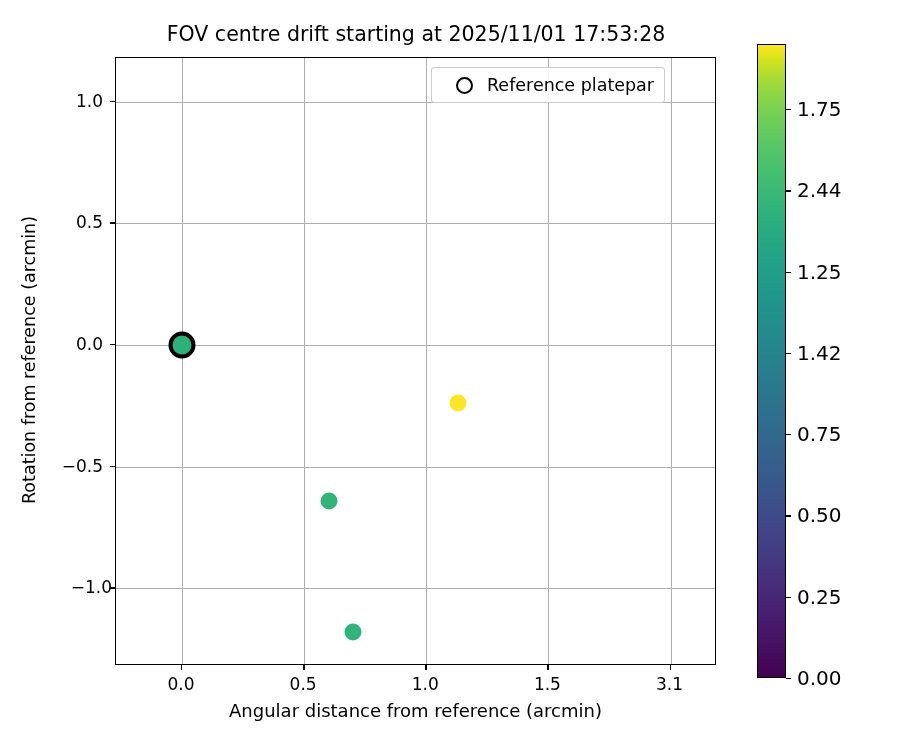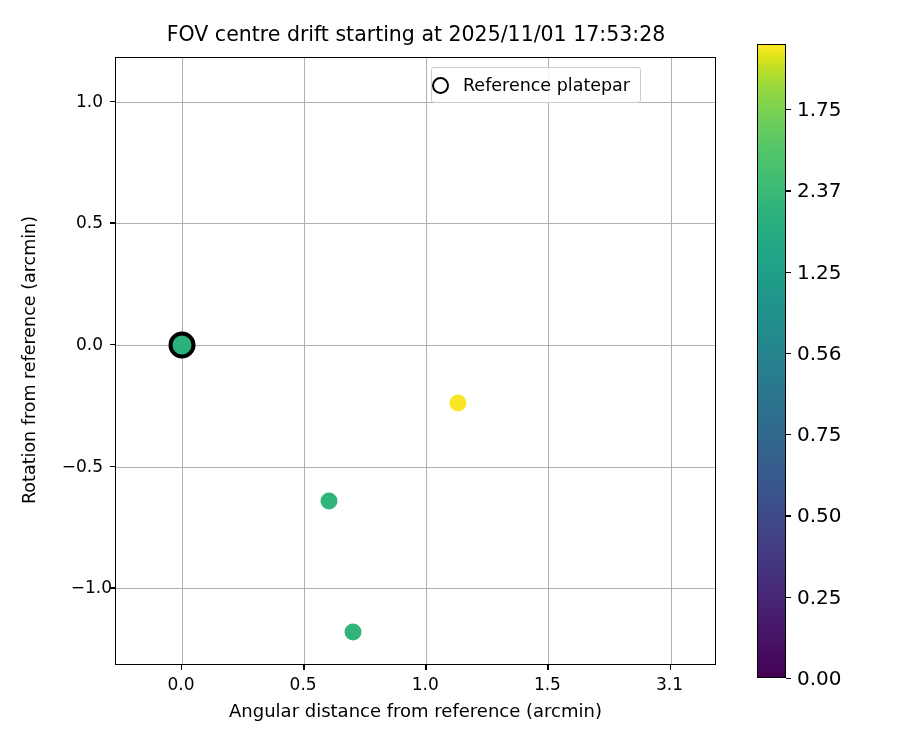--- a/index.html
+++ b/index.html
@@ -111,21 +111,21 @@
     transform: rotate(-90deg);
     transform-origin: center center;
   }
 
   
   #legend {
     position: absolute;
     left: 431px;
     top: 67px;
     height: 36px;
-    padding: 0 10px 0 0;
+    padding: 0 10px 0 24px;
     box-sizing: border-box;
     border: 1px solid #cccccc;
     border-radius: 3px;
     background: rgba(255,255,255,0.85);
     display: flex;
     align-items: center;
     gap: 14px;
   }
   #legend-marker {
     width: 17px;
@@ -256,22 +256,22 @@
 
   <div class="cb-tick" style="top: 634px;"></div>
       <div class="cb-label" style="top: 634px; text-align: right;">0.00</div>
       <div class="cb-tick" style="top: 552.718px;"></div>
       <div class="cb-label" style="top: 552.718px;">0.25</div>
       <div class="cb-tick" style="top: 471.436px;"></div>
       <div class="cb-label" style="top: 471.436px;">0.50</div>
       <div class="cb-tick" style="top: 390.154px;"></div>
       <div class="cb-label" style="top: 390.154px;">0.75</div>
       <div class="cb-tick" style="top: 308.872px;"></div>
-      <div class="cb-label" style="top: 308.872px;">0.56</div>
+      <div class="cb-label" style="top: 308.872px;">1.42</div>
       <div class="cb-tick" style="top: 227.59px;"></div>
       <div class="cb-label" style="top: 227.59px;">1.25</div>
       <div class="cb-tick" style="top: 146.308px;"></div>
-      <div class="cb-label" style="top: 146.308px;">2.37</div>
+      <div class="cb-label" style="top: 146.308px;">2.44</div>
       <div class="cb-tick" style="top: 65.0256px;"></div>
       <div class="cb-label" style="top: 65.0256px;">1.75</div>
     </div>
 
 </div>
 
 </body></html>

